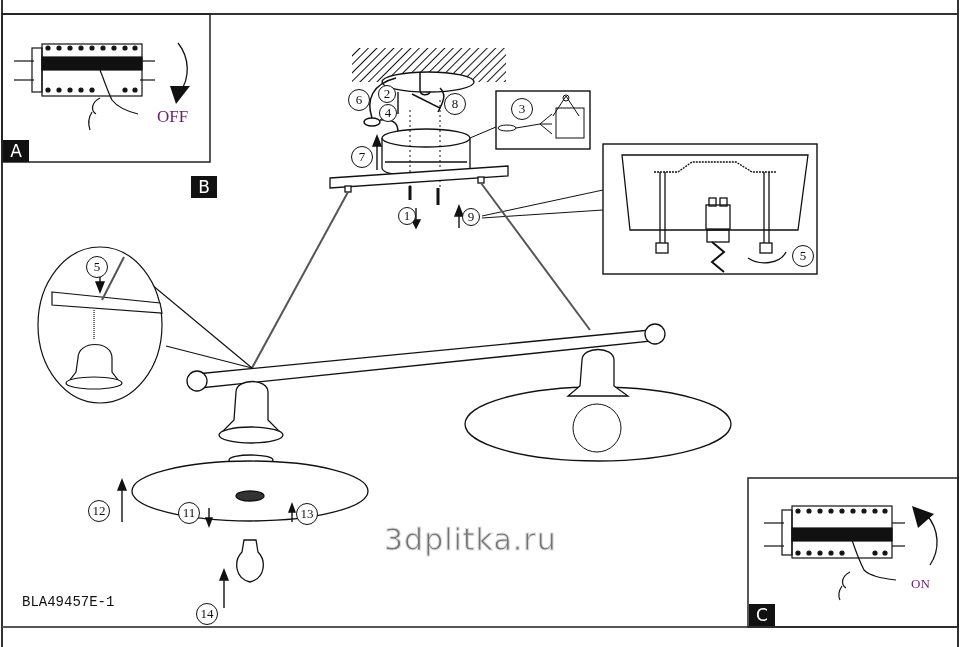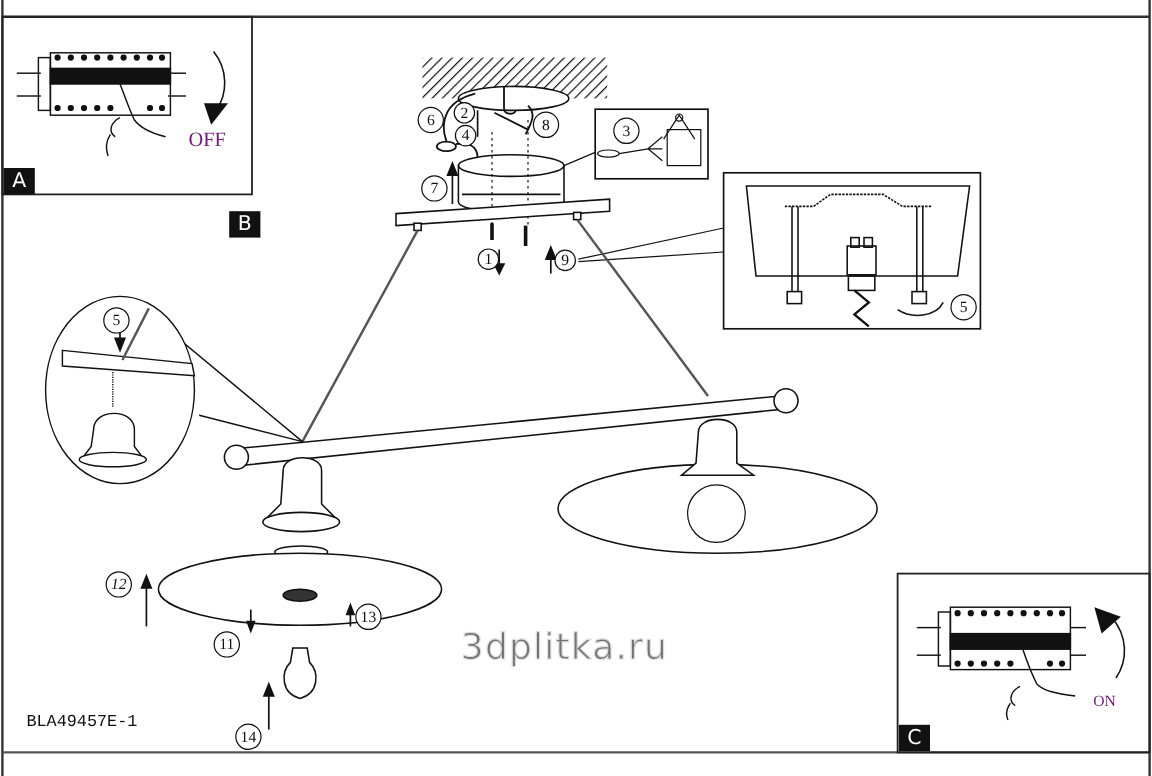--- a/index.html
+++ b/index.html
@@ -230,19 +230,19 @@
 <div class="step" style="left:398px;top:207px;width:16px;height:16px;line-height:16px;">1</div>
 <div class="step" style="left:378px;top:85px;width:16px;height:16px;line-height:16px;">2</div>
 <div class="step" style="left:511px;top:98px;">3</div>
 <div class="step" style="left:379px;top:104px;width:16px;height:16px;line-height:16px;">4</div>
 <div class="step" style="left:792px;top:245px;">5</div>
 <div class="step" style="left:348px;top:89px;">6</div>
 <div class="step" style="left:351px;top:146px;">7</div>
 <div class="step" style="left:444px;top:93px;">8</div>
 <div class="step" style="left:462px;top:208px;width:16px;height:16px;line-height:16px;">9</div>
 <div class="step" style="left:86px;top:256px;">5</div>
-<div class="step" style="left:178px;top:502px;margin-top:24px;">11</div>
-<div class="step" style="left:88px;top:476px;font-style:italic;">12</div>
+<div class="step" style="left:178px;top:502px;">11</div>
+<div class="step" style="left:88px;top:500px;">12</div>
 <div class="step" style="left:296px;top:503px;">13</div>
 <div class="step" style="left:196px;top:559px;margin-top:44px;">14</div>
 
 <div class="watermark">3dplitka.ru</div>
 <div class="code">BLA49457E-1</div>
 
 </body></html>

